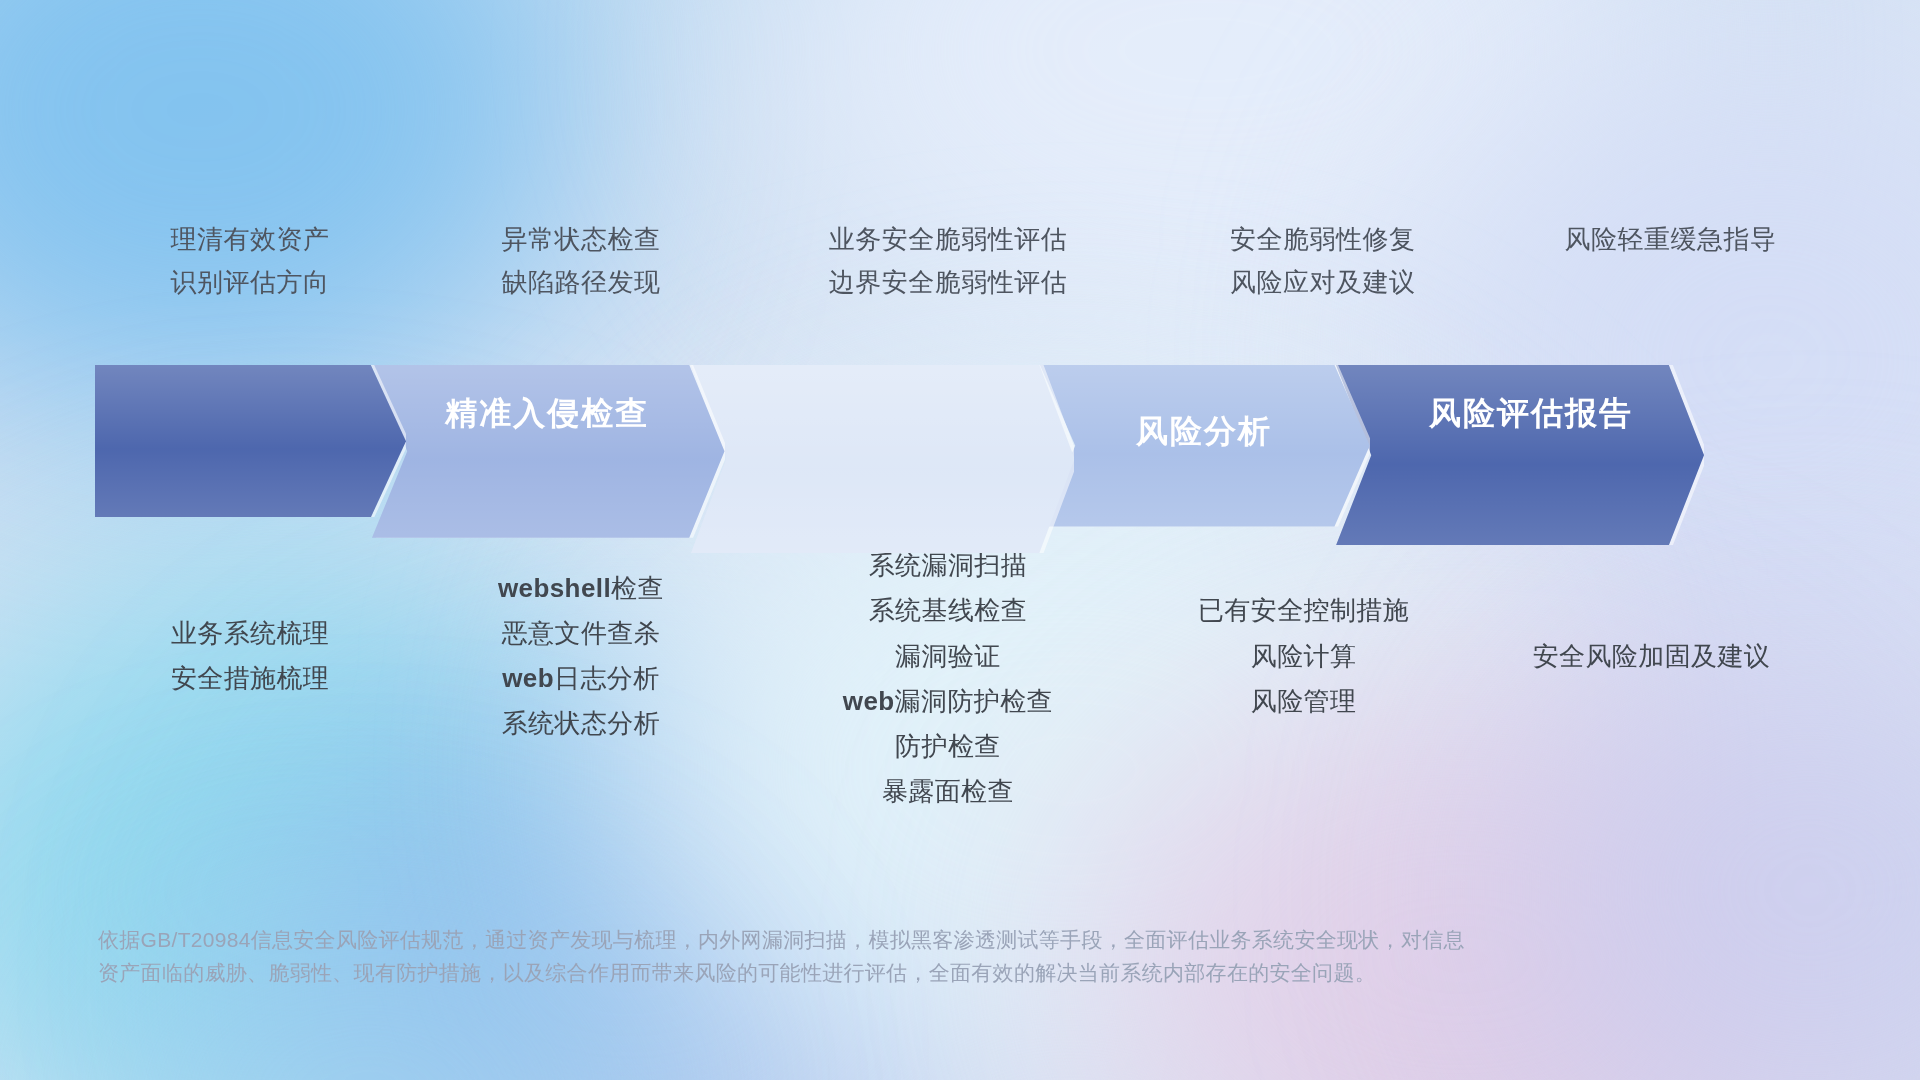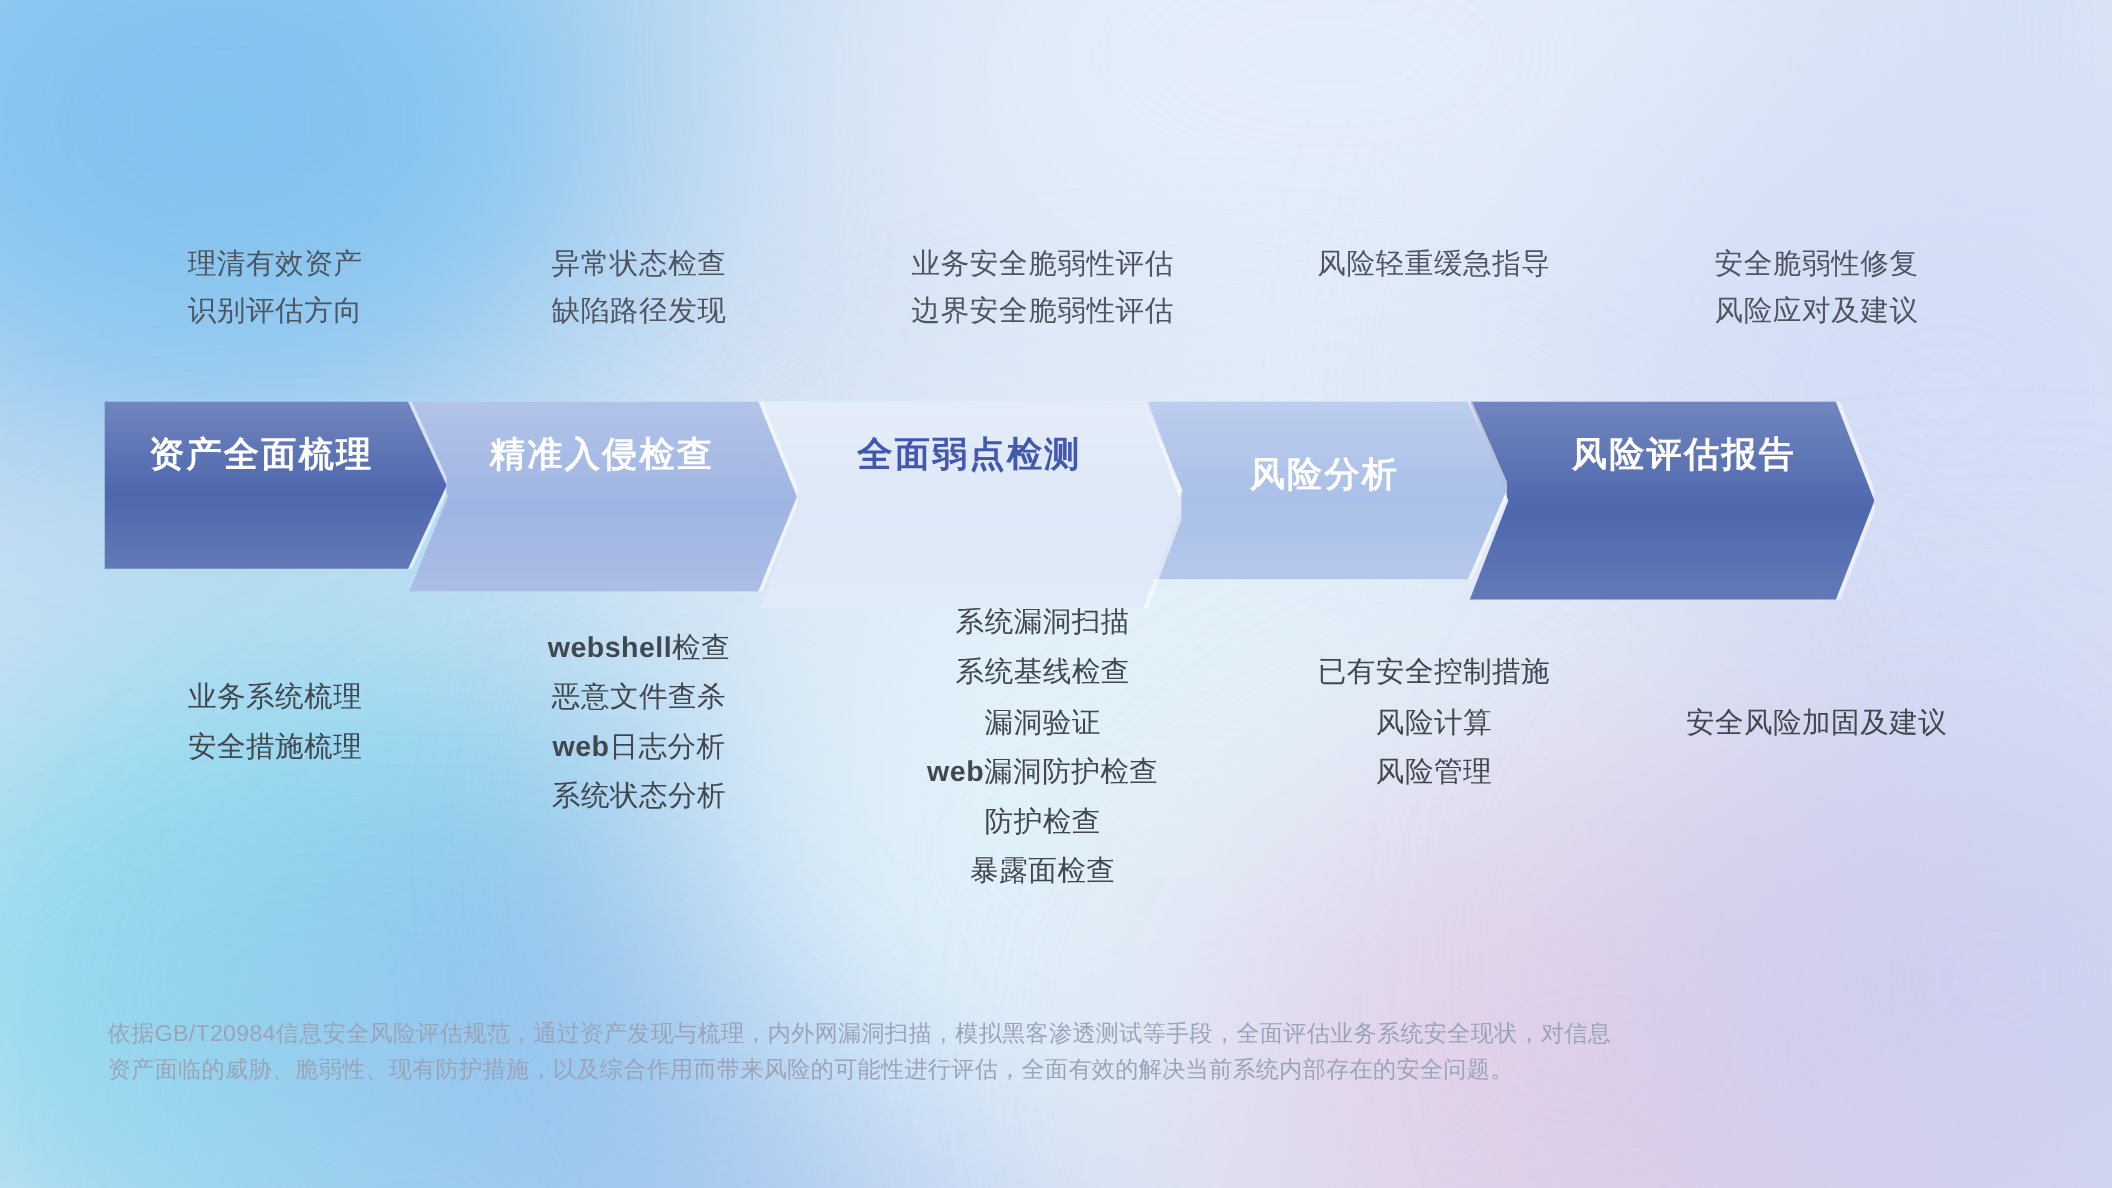--- a/index.html
+++ b/index.html
@@ -154,43 +154,42 @@
           <div class="top-line">识别评估方向</div>
         </div>
         <div class="top-col" style="width: 20.202%;">
           <div class="top-line">异常状态检查</div>
           <div class="top-line">缺陷路径发现</div>
         </div>
         <div class="top-col" style="width: 21.9846%;">
           <div class="top-line">业务安全脆弱性评估</div>
           <div class="top-line">边界安全脆弱性评估</div>
         </div>
-        <div class="top-col" style="width: 18.8948%;">
-          <div class="top-line">风险轻重缓急指导</div>
-        </div>
         <div class="top-col" style="width: 21.0933%;">
           <div class="top-line">安全脆弱性修复</div>
           <div class="top-line">风险应对及建议</div>
         </div>
+        <div class="top-col" style="width: 18.8948%;">
+          <div class="top-line">风险轻重缓急指导</div>
+        </div>
       </div>
     <div class="band" id="band">
         <div class="chev c1" style="flex: 0 0 17.8253%; z-index: 10;">
           <svg class="shape" preserveAspectRatio="none" viewBox="0 0 200 98">
             <path d="M0,0 L177.33333333333334,0 L200,49 L177.33333333333334,98 L0,98 Z" fill="rgba(255,255,255,0.55)" transform="translate(2.2,0)"></path>
             <path d="M0,0 L177.33333333333334,0 L200,49 L177.33333333333334,98 L0,98 Z" fill="#4a64ac"></path>
             <defs>
               <linearGradient id="sheen0" x1="0" y1="0" x2="0" y2="1">
                 <stop offset="0%" stop-color="#ffffff" stop-opacity="0.22"></stop>
                 <stop offset="55%" stop-color="#ffffff" stop-opacity="0.02"></stop>
                 <stop offset="100%" stop-color="#ffffff" stop-opacity="0.14"></stop>
               </linearGradient>
             </defs>
             <path d="M0,0 L177.33333333333334,0 L200,49 L177.33333333333334,98 L0,98 Z" fill="url(#sheen0)"></path>
           </svg>
-          <div class="label" style="color: rgb(255, 255, 255);">资产全面梳理</div>
         </div>
         <div class="chev c2" style="flex: 0 0 20.202%; z-index: 9;">
           <svg class="shape" preserveAspectRatio="none" viewBox="0 0 200 98">
             <path d="M0,0 L180,0 L200,49 L180,98 L0,98 L20,49 Z" fill="rgba(255,255,255,0.55)" transform="translate(2.2,0)"></path>
             <path d="M0,0 L180,0 L200,49 L180,98 L0,98 L20,49 Z" fill="#9db3e2"></path>
             <defs>
               <linearGradient id="sheen1" x1="0" y1="0" x2="0" y2="1">
                 <stop offset="0%" stop-color="#ffffff" stop-opacity="0.22"></stop>
                 <stop offset="55%" stop-color="#ffffff" stop-opacity="0.02"></stop>
                 <stop offset="100%" stop-color="#ffffff" stop-opacity="0.14"></stop>
@@ -206,21 +205,20 @@
             <path d="M0,0 L181.6216216216216,0 L200,49 L181.6216216216216,98 L0,98 L18.37837837837838,49 Z" fill="#dde7f7"></path>
             <defs>
               <linearGradient id="sheen2" x1="0" y1="0" x2="0" y2="1">
                 <stop offset="0%" stop-color="#ffffff" stop-opacity="0.22"></stop>
                 <stop offset="55%" stop-color="#ffffff" stop-opacity="0.02"></stop>
                 <stop offset="100%" stop-color="#ffffff" stop-opacity="0.14"></stop>
               </linearGradient>
             </defs>
             <path d="M0,0 L181.6216216216216,0 L200,49 L181.6216216216216,98 L0,98 L18.37837837837838,49 Z" fill="url(#sheen2)"></path>
           </svg>
-          <div class="label" style="color: rgb(66, 87, 176);">全面弱点检测</div>
         </div>
         <div class="chev c4" style="flex: 0 0 18.8948%; z-index: 7;">
           <svg class="shape" preserveAspectRatio="none" viewBox="0 0 200 98">
             <path d="M0,0 L178.61635220125785,0 L200,49 L178.61635220125785,98 L0,98 L21.38364779874214,49 Z" fill="rgba(255,255,255,0.55)" transform="translate(2.2,0)"></path>
             <path d="M0,0 L178.61635220125785,0 L200,49 L178.61635220125785,98 L0,98 L21.38364779874214,49 Z" fill="#a9bfe8"></path>
             <defs>
               <linearGradient id="sheen3" x1="0" y1="0" x2="0" y2="1">
                 <stop offset="0%" stop-color="#ffffff" stop-opacity="0.22"></stop>
                 <stop offset="55%" stop-color="#ffffff" stop-opacity="0.02"></stop>
                 <stop offset="100%" stop-color="#ffffff" stop-opacity="0.14"></stop>

